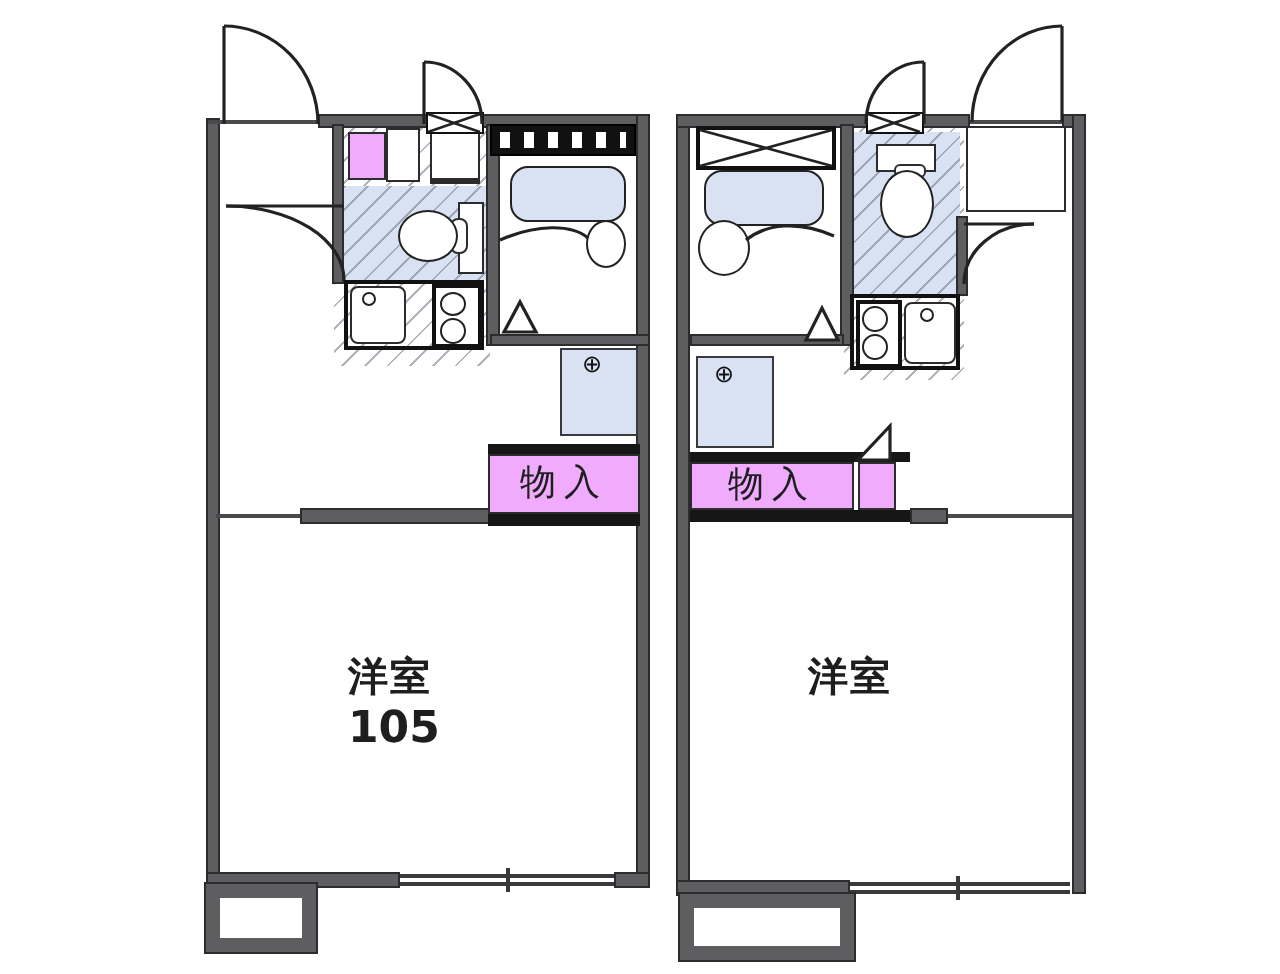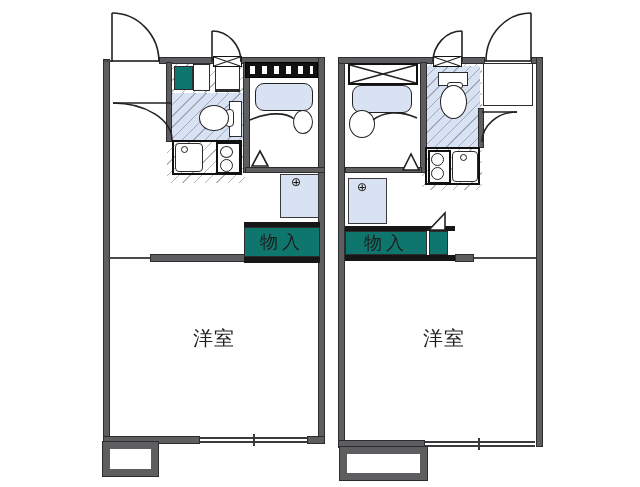--- a/index.html
+++ b/index.html
@@ -12,32 +12,32 @@
   .thinline{background:#4a4a4c;}
   .bar{background:#161616;}
   .hatch{
     background-image:repeating-linear-gradient(135deg,rgba(110,120,135,.55) 0 1px,transparent 1px 8px);
   }
   .bluefloor{
     background-color:#d9e2f2;
     background-image:repeating-linear-gradient(135deg,rgba(100,112,130,.5) 0 1px,transparent 1px 8px);
   }
   .whitebox{background:#fff;border:1.5px solid #2c2c2e;}
-  .creambox{background:#0f766e;border:1.5px solid #2c2c2e;}
+  .creambox{background:#f0abfc;border:1.5px solid #2c2c2e;}
   .bluebox{background:#d9e2f2;border:1.5px solid #3a3a3c;}
   .roundfix{background:#fff;border:1.5px solid #222;border-radius:50%;}
   .tub{background:#d9e2f2;border:1.5px solid #222;border-radius:9px;}
   .frame{border:2px solid #111;background:transparent;}
   .circ{background:#fff;border:1.5px solid #222;border-radius:50%;}
   .stripewin{background:#111;border:1px solid #000;padding:3px 4px;}
   .stripewin .dashes{width:100%;height:100%;
     background:repeating-linear-gradient(90deg,#fff 0 5px,#111 5px 12px);}
   .xwin{background:#fff;border:1.5px solid #111;}
   .winline{background:#fff;border-top:2px solid #3a3a3c;border-bottom:2px solid #3a3a3c;}
-  .roomlabel{text-align:center;font-size:20px;line-height:1.25;letter-spacing:1px;color:#1e1e1e;}
+  .roomlabel{text-align:left;font-size:20px;line-height:1.25;letter-spacing:1px;color:#1e1e1e;font-weight:bold;}
   .roomlabel .num{font-size:22px;letter-spacing:0;}
   .closetlabel{text-align:center;font-size:18px;letter-spacing:4px;color:#1e1e1e;}
   .washsym{font-size:12px;line-height:12px;color:#111;}
   svg.overlay{position:absolute;left:0;top:0;pointer-events:none;}
 </style>
 </head>
 <body>
 
 <div id="canvas">
 
@@ -88,20 +88,21 @@
       <div class="closetlabel" style="line-height:27px;">物入</div>
     </div>
     <div class="abs bar" style="left:244px;top:257px;width:76px;height:6px;"></div>
 
     <div class="abs winline" style="left:200px;top:437px;width:107px;height:6px;"></div>
     <div class="abs" style="left:253px;top:434px;width:2px;height:12px;background:#3a3a3c;"></div>
     <div class="abs" style="left:103px;top:442px;width:55px;height:34px;border:7px solid #5e5e60;outline:1px solid #2c2c2e;background:#fff;"></div>
 
     <div class="abs roomlabel" style="left:174px;top:326px;width:80px;">
       <div>洋室</div>
+      <div class="num">105</div>
     </div>
   </div>
 
   <div>
 
     <div class="abs hatch" style="left:422px;top:62px;width:60px;height:128px;"></div>
     <div class="abs bluefloor" style="left:425px;top:66px;width:55px;height:82px;"></div>
 
     <div class="abs wall" style="left:338px;top:57px;width:7px;height:391px;"></div>
     <div class="abs wall" style="left:338px;top:57px;width:147px;height:7px;"></div>

